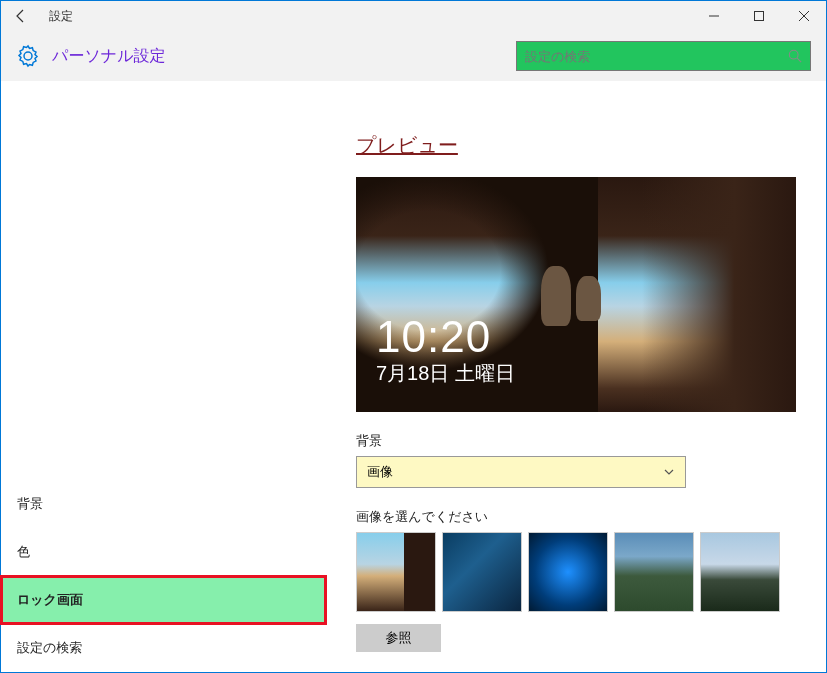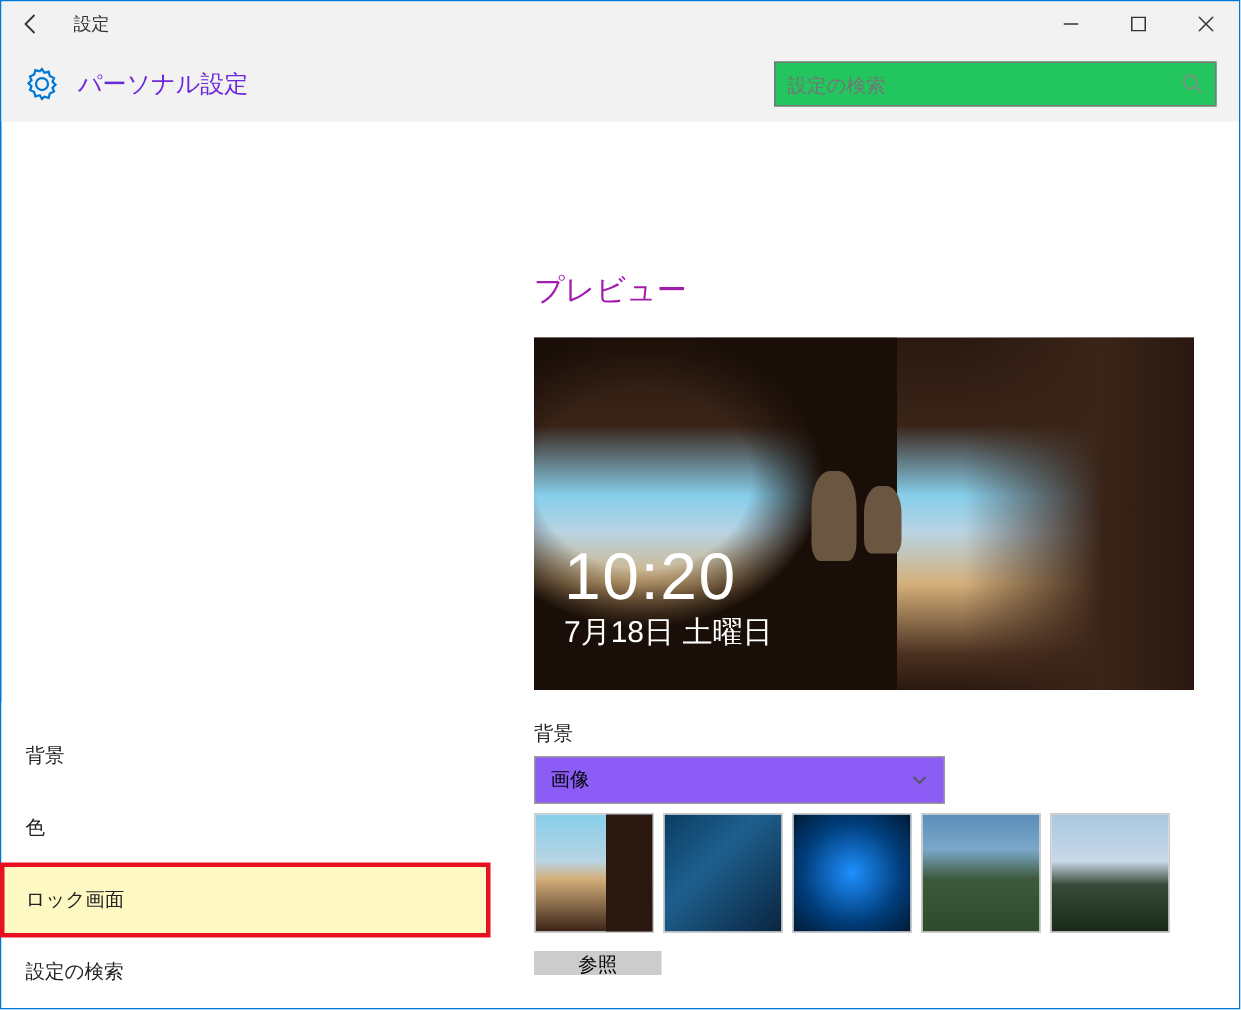--- a/index.html
+++ b/index.html
@@ -18,46 +18,46 @@
 .gear { width: 24px; height: 24px; color: #0078d7; }
 .header-title { font-size: 16px; color: #6d28d9; }
 .search-box { width: 295px; height: 30px; border: 1px solid #777; background: #22c55e; display: flex; align-items: center; padding: 0 8px; }
 .search-box input { flex: 1; border: none; outline: none; font-size: 13px; background: transparent; }
 .search-box .sicon { color: #888; }
 
 .body { flex: 1; display: flex; min-height: 0; align-items: flex-end; }
 
 .sidebar { width: 325px; background: #fff; padding-top: 12px; }
 .nav-item { height: 48px; display: flex; align-items: center; padding-left: 16px; font-size: 13px; color: #222; cursor: pointer; }
-.nav-item.selected { background: #fef9c3; outline: 3px solid #e81123; outline-offset: -2px; }
+.nav-item.selected { background: #86efac; outline: 3px solid #e81123; outline-offset: -2px; font-weight: bold; }
 
 .content { flex: 1; padding: 20px 30px; overflow: auto; }
-.section-title { font-size: 20px; font-weight: 400; color: #a21caf; margin-bottom: 18px; }
+.section-title { font-size: 20px; font-weight: 400; color: #7f1d1d; margin-bottom: 18px; text-decoration: underline; }
 
 .preview { width: 440px; height: 235px; position: relative; background: linear-gradient(to bottom, #2a1810 0%, #3a2418 25%, #87ceeb 45%, #b8d4e3 55%, #d4af7a 70%, #4a3020 90%, #2a1810 100%); overflow: hidden; }
 .preview::before { content: ""; position: absolute; left: 0; top: 0; width: 55%; height: 100%; background: radial-gradient(ellipse at 30% 40%, transparent 0%, transparent 30%, #1a0f08 50%, #1a0f08 100%); }
 .preview::after { content: ""; position: absolute; right: 0; top: 0; width: 35%; height: 100%; background: linear-gradient(to left, #2a1810 0%, #3a2418 40%, transparent 100%); }
 .rock { position: absolute; left: 42%; top: 38%; width: 30px; height: 60px; background: #6b5642; border-radius: 40% 40% 20% 20%; z-index: 2; }
 .rock2 { position: absolute; left: 50%; top: 42%; width: 25px; height: 45px; background: #6b5642; border-radius: 40% 40% 20% 20%; z-index: 2; }
 .lock-time { position: absolute; left: 20px; bottom: 50px; z-index: 3; color: #fff; font-size: 44px; font-weight: 300; letter-spacing: 1px; }
 .lock-date { position: absolute; left: 20px; bottom: 25px; z-index: 3; color: #fff; font-size: 20px; }
 
 .label { font-size: 13px; color: #222; margin-top: 20px; margin-bottom: 6px; }
-.select { width: 274px; height: 32px; border: 1px solid #999; display: flex; align-items: center; justify-content: space-between; padding: 0 10px; font-size: 13px; cursor: pointer; background: #8b5cf6; }
+.select { width: 330px; height: 32px; border: 1px solid #999; display: flex; align-items: center; justify-content: space-between; padding: 0 10px; font-size: 13px; cursor: pointer; background: #fef9c3; }
 
 .thumbs { display: flex; gap: 6px; margin-top: 6px; }
 .thumb { width: 80px; height: 80px; cursor: pointer; border: 1px solid #ccc; }
 .t1 { background: linear-gradient(to bottom, #87ceeb 0%, #b8d4e3 40%, #d4af7a 55%, #3a2418 100%); position: relative; }
 .t1::before { content:""; position:absolute; right:0; top:0; width:40%; height:100%; background:#2a1810; }
 .t2 { background: linear-gradient(135deg, #0a3d62 0%, #1e5f8e 40%, #0a2540 100%); }
 .t3 { background: radial-gradient(ellipse at center, #1e90ff 0%, #003d7a 60%, #001a33 100%); }
 .t4 { background: linear-gradient(to bottom, #5a8db8 0%, #7ba8c9 30%, #3d5a3d 55%, #2d4a2d 100%); }
 .t5 { background: linear-gradient(to bottom, #a8c8e0 0%, #c8d8e8 40%, #3a4a3a 60%, #1a2a1a 100%); }
 
-.browse-btn { width: 85px; height: 16px; background: #ccc; border: none; font-size: 13px; margin-top: 12px; cursor: pointer; }
+.browse-btn { width: 85px; height: 28px; background: #ccc; border: none; font-size: 13px; margin-top: 12px; cursor: pointer; }
 </style>
 </head>
 <body>
 
 <div class="window">
 
   <div class="titlebar">
     <div class="back">
       <svg width="16" height="16" viewBox="0 0 16 16">
           <path d="M10 2 L4 8 L10 14" stroke="#333" stroke-width="1.2" fill="none"></path>
@@ -127,20 +127,21 @@
       </div>
 
       <div class="label">背景</div>
       <div class="select">
         <span>画像</span>
         <svg width="12" height="12" viewBox="0 0 12 12">
             <path d="M2 4 L6 8 L10 4" stroke="#555" stroke-width="1.2" fill="none"></path>
           </svg>
       </div>
 
+      <div class="label">画像を選んでください</div>
       <div class="thumbs">
         <div class="thumb t1"></div>
         <div class="thumb t2"></div>
         <div class="thumb t3"></div>
         <div class="thumb t4"></div>
         <div class="thumb t5"></div>
       </div>
 
       <button class="browse-btn">参照</button>
     </div>

